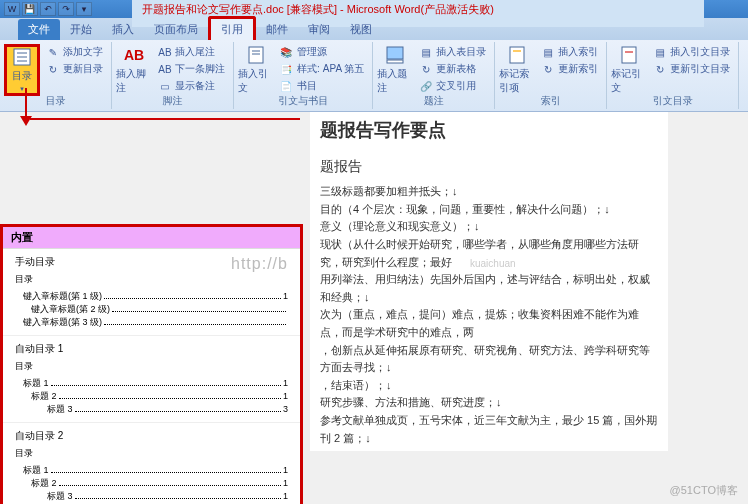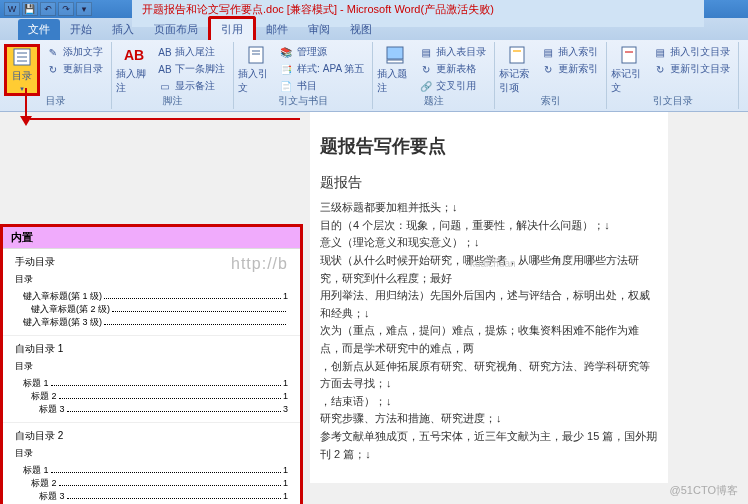--- a/index.html
+++ b/index.html
@@ -24,25 +24,25 @@
 .stack { display: flex; flex-direction: column; gap: 1px; }
 .doc-area { position: absolute; top: 112px; left: 0; right: 0; bottom: 0; background: #f0f0f0; }
 .dropdown { position: absolute; top: 112px; left: 0; width: 303px; background: #fff; border: 3px solid #cc0000; z-index: 10; font-size: 11px; }
 .dd-section { padding: 3px 8px; background: #f0abfc; font-weight: bold; font-size: 11px; border-bottom: 1px solid #ddd; }
 .dd-preview { padding: 6px 12px; }
 .dd-title { font-size: 10px; margin-bottom: 4px; }
 .dd-toc-line { display: flex; align-items: baseline; font-size: 9px; margin-left: 8px; }
 .dd-toc-label { white-space: nowrap; }
 .dd-dots { flex: 1; border-bottom: 1px dotted #000; margin: 0 2px; height: 6px; }
 .dd-indent1 { margin-left: 16px; }
-.dd-indent2 { margin-left: 24px; }
+.dd-indent2 { margin-left: 32px; }
 .arrow-line { position: absolute; top: 88px; left: 25px; width: 2px; height: 32px; background: #cc0000; z-index: 20; }
 .arrow-head { position: absolute; top: 116px; left: 20px; width: 0; height: 0; border-left: 6px solid transparent; border-right: 6px solid transparent; border-top: 10px solid #cc0000; z-index: 20; }
 .arrow-h { position: absolute; top: 118px; left: 30px; width: 270px; height: 2px; background: #cc0000; z-index: 20; }
-.doc-page { position: absolute; left: 310px; top: 0; width: 358px; background: #fff; padding: 20px 10px; font-size: 11px; line-height: 1.6; color: #333; }
+.doc-page { position: absolute; left: 310px; top: 0; width: 358px; background: #fff; padding: 4px 10px; font-size: 11px; line-height: 1.6; color: #333; }
 .doc-h1 { font-size: 18px; font-weight: bold; text-align: left; margin-bottom: 10px; }
 .doc-h2 { font-size: 14px; margin: 8px 0 6px; }
 .watermark { position: absolute; top: 255px; left: 231px; color: #bbb; font-size: 16px; z-index: 15; letter-spacing: 1px; }
 .wm-right { position: absolute; top: 258px; left: 470px; color: #ccc; font-size: 10px; z-index: 2; }
 .blog-wm { position: absolute; bottom: 6px; right: 10px; color: #aaa; font-size: 11px; z-index: 30; }
 svg { display: block; }
 </style>
 </head>
 <body>
 

